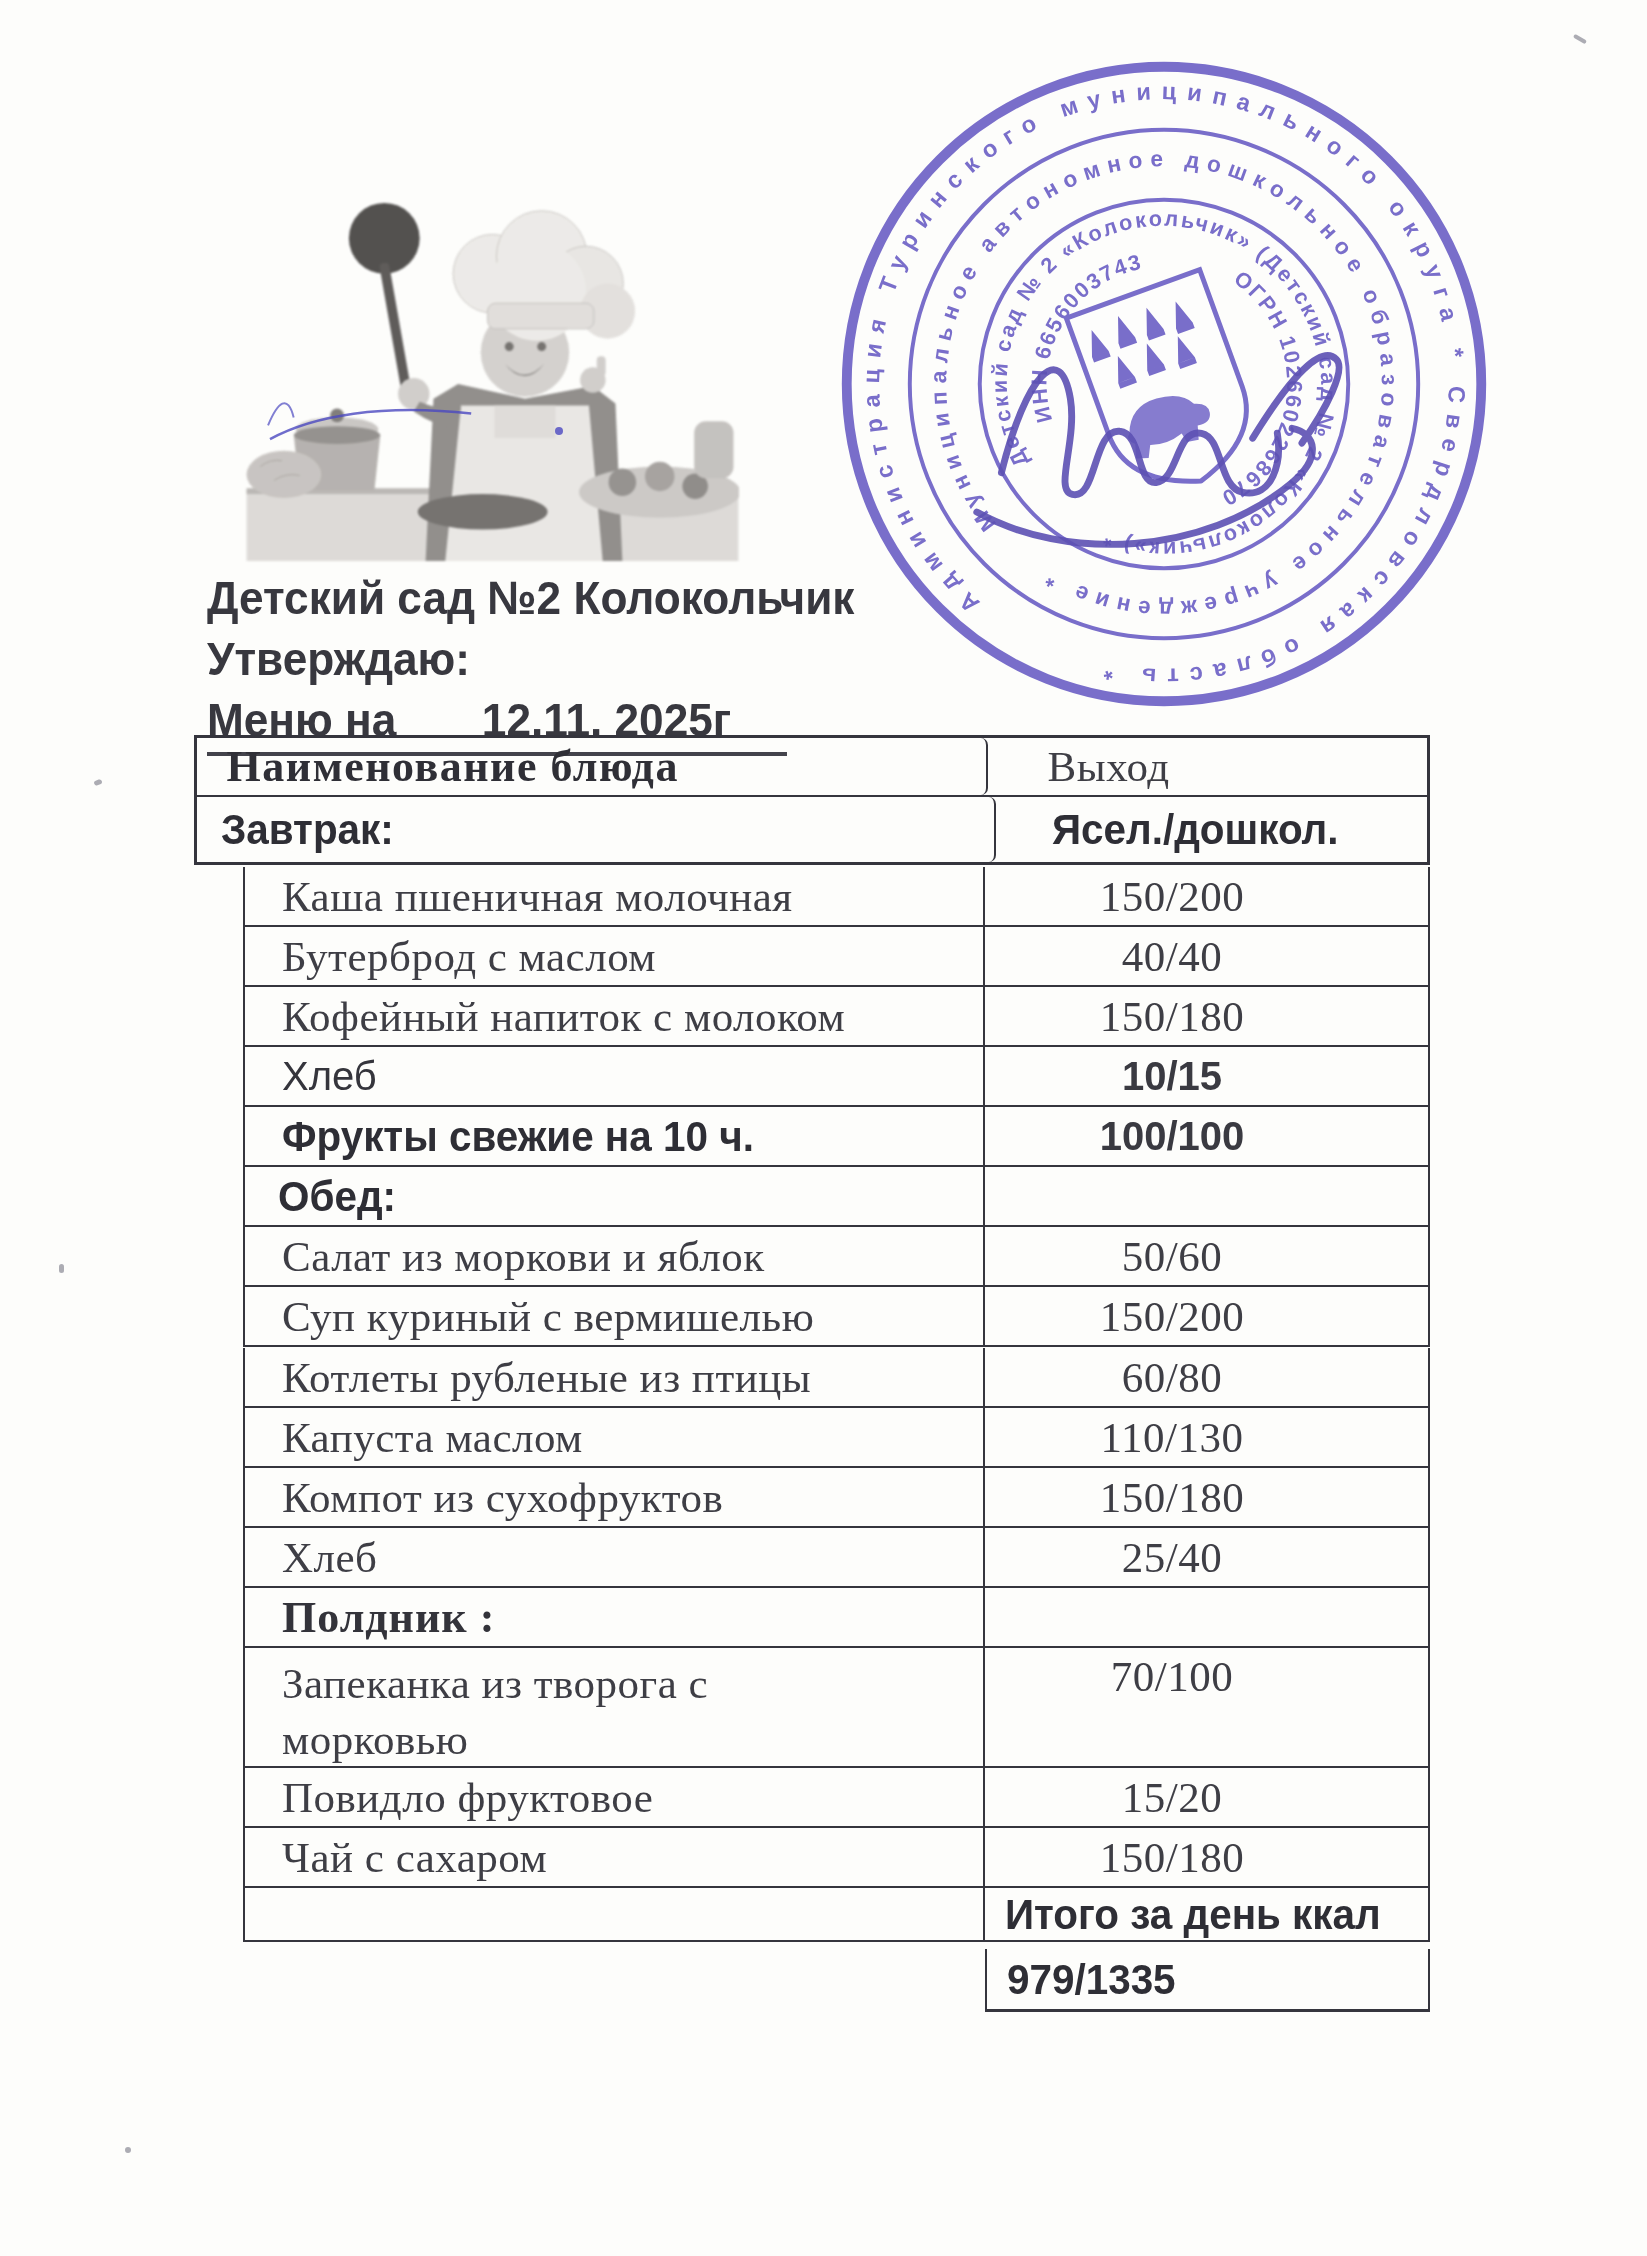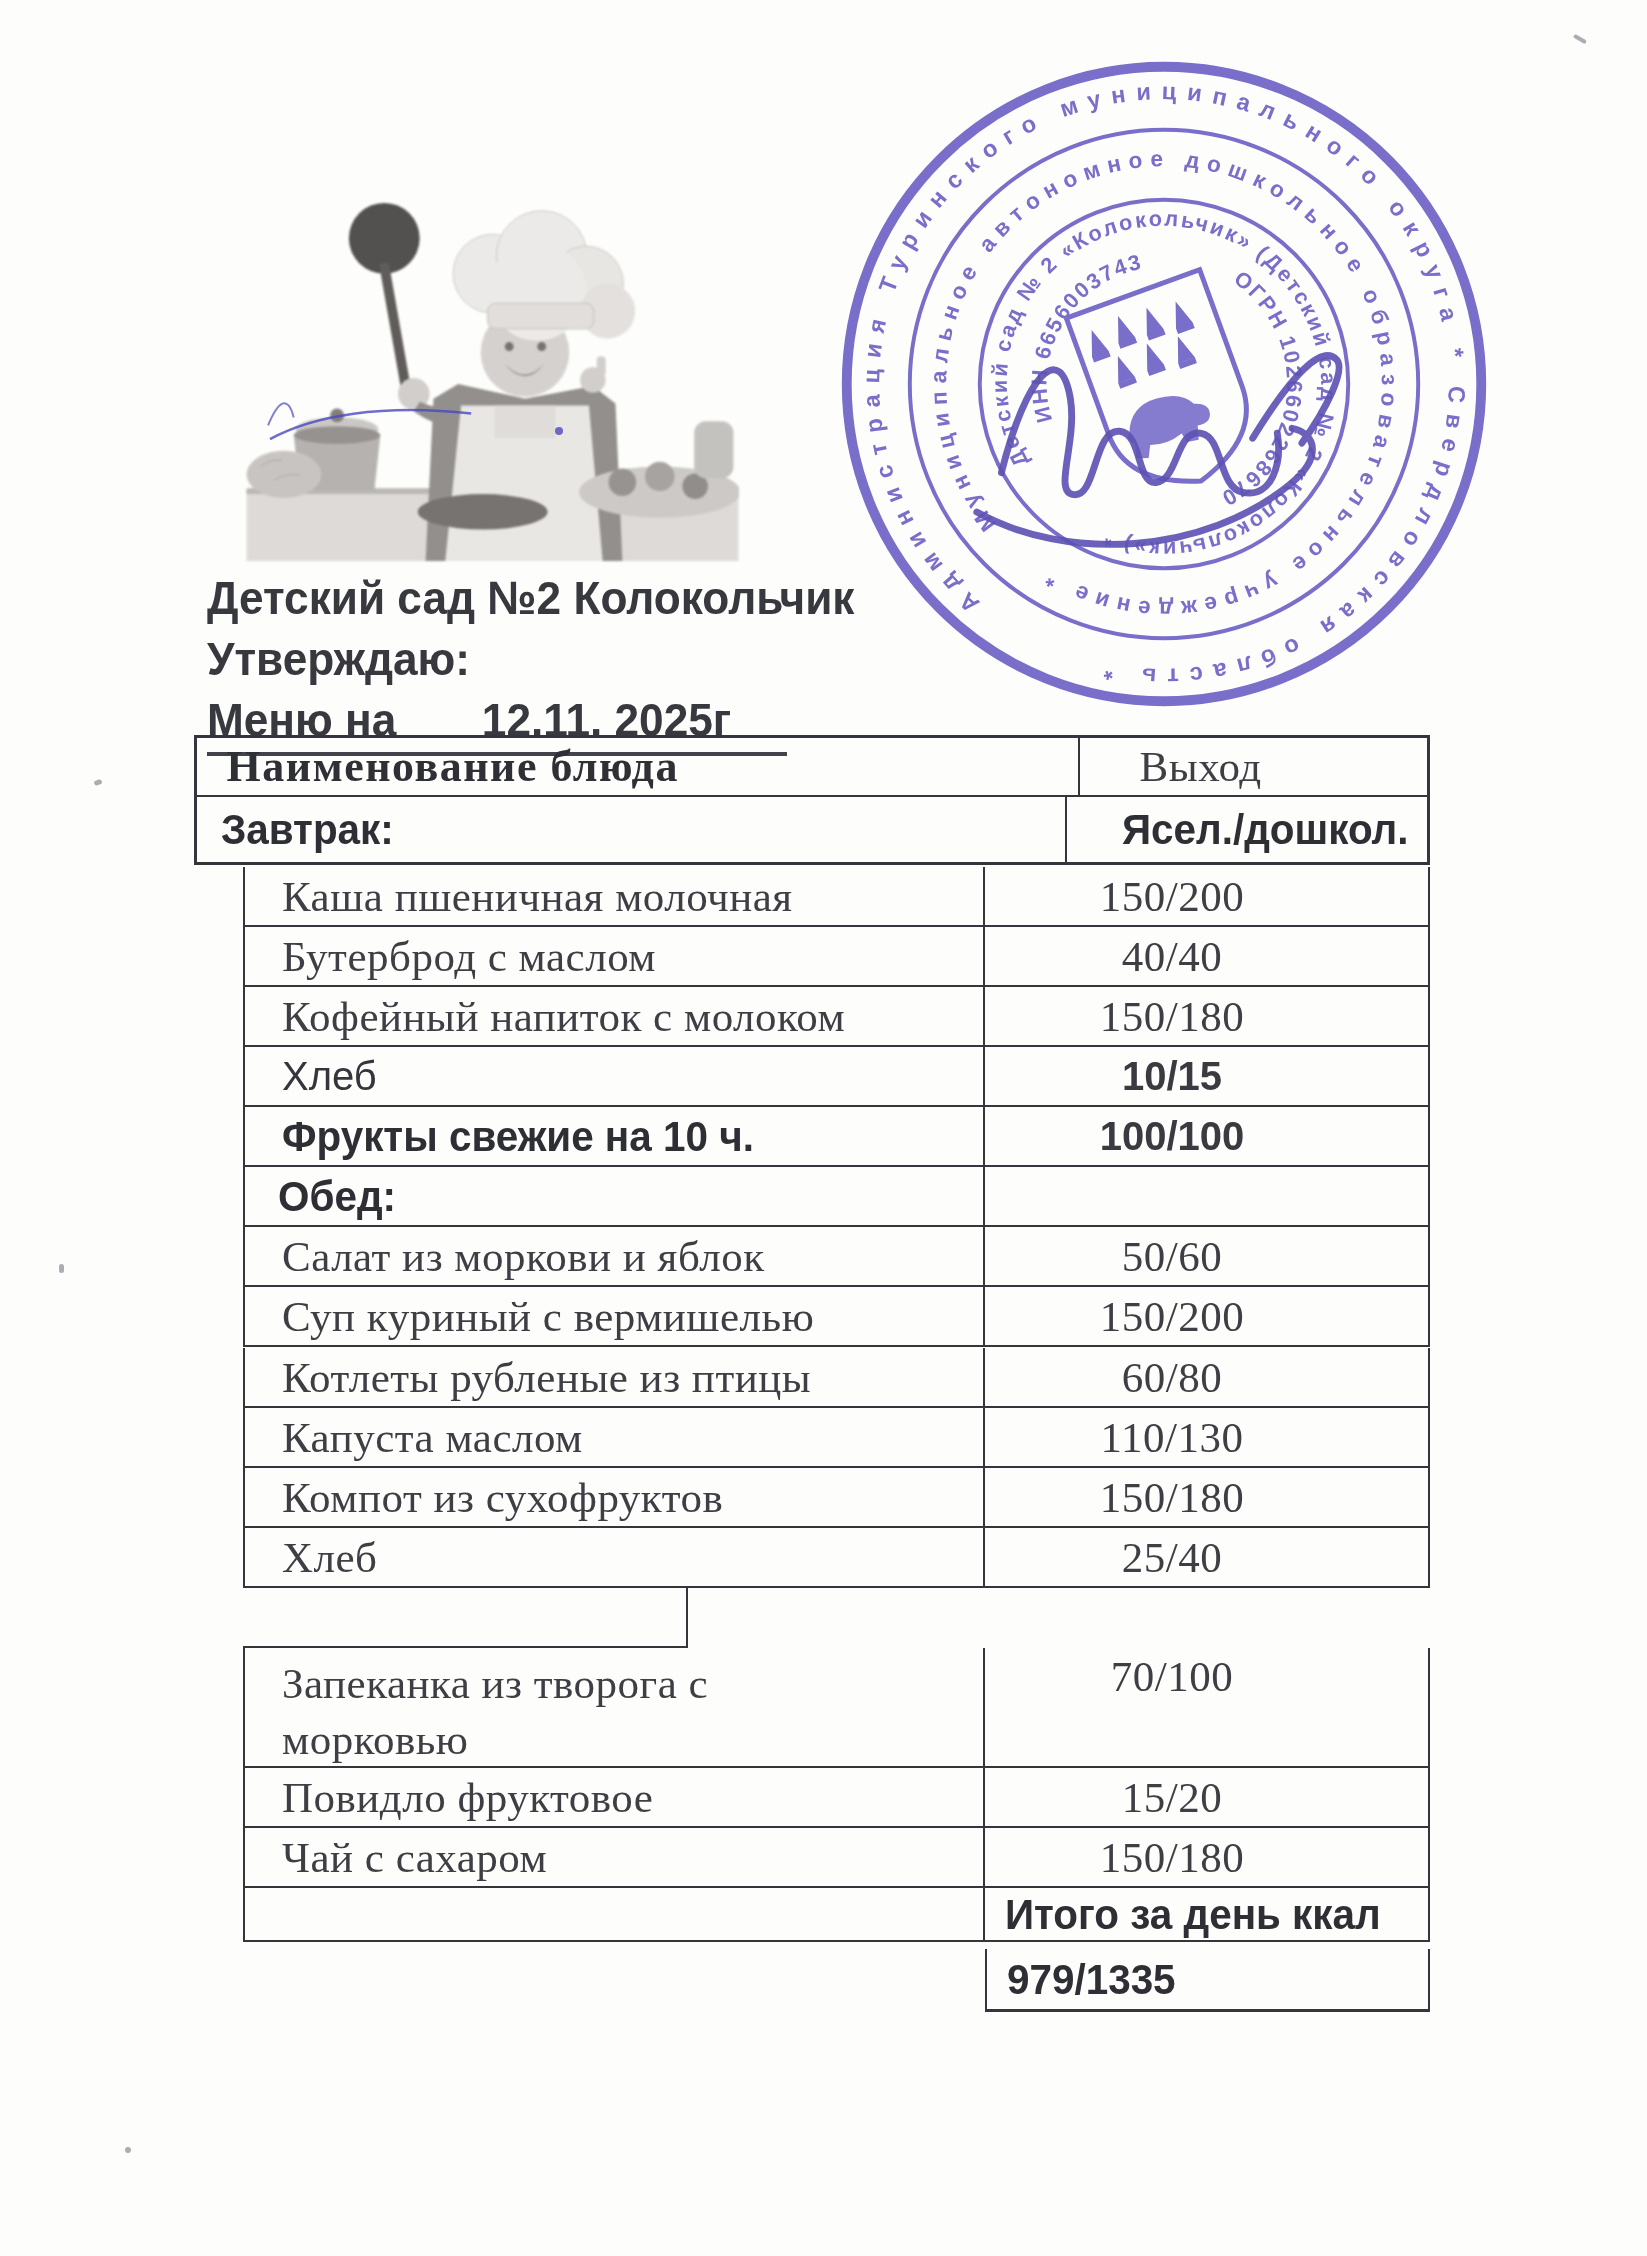--- a/index.html
+++ b/index.html
@@ -16,22 +16,22 @@
          line-height:61px; white-space:nowrap;}
   .tline > span{display:inline-block; transform:scaleX(.94); transform-origin:0 60%;}
   .menu-line{border-bottom:4.9px solid #43434b; padding:0 59px 2px 0;}
   .menu-date{margin-left:91px;}
   
   .hblock{position:absolute; left:194px; top:735px; width:1236px;
           border:3px solid var(--bc); box-sizing:border-box;}
   .hrow{display:flex; box-sizing:border-box;}
   .hrow1{height:59px; border-bottom:2px solid var(--bc);}
   .hrow2{height:65px;}
-  .hcl{width:883px; box-sizing:border-box; border-right:2px solid var(--bc);
-       display:flex; align-items:center; padding-left:29.6px;}
+  .hcl{width:791px; box-sizing:border-box; border-right:2px solid var(--bc);
+       display:flex; align-items:center; padding-left:29.6px;border-radius:7px;}
   .hcr{flex:1; display:flex; align-items:center; padding-left:23.6px;margin-left:36px;}
 
   .brow{position:absolute; left:243px; width:1187px; height:60px; display:flex; box-sizing:border-box;}
   .bl{box-sizing:border-box; width:742px;
       border-left:2px solid var(--bc); border-right:2px solid var(--bc); border-bottom:2px solid var(--bc);
       padding-left:37px; display:flex; align-items:center;}
   .bv{box-sizing:border-box; width:445px;
       border-right:2px solid var(--bc); border-bottom:2px solid var(--bc);
       display:flex; align-items:center; justify-content:center; padding-right:69px;}
   .bv.left{justify-content:flex-start; padding:0 0 0 19.7px;}
@@ -286,20 +286,23 @@
   </div>
   <div class="brow" style="top:1528px">
     <div class="bl">
         <span class="fserif">Хлеб</span>
       </div>
     <div class="bv">
         <span class="fserif">25/40</span>
       </div>
   </div>
   <div class="brow" style="top:1588px">
+    <div class="bl">
+        <span class="fbserif">Полдник :</span>
+      </div>
     <div class="bv">
         <span class="fserif"></span>
       </div>
   </div>
   <div class="brow tall" style="top:1648px">
     <div class="bl vtop">
         <span class="fserif wrapcell">Запеканка из творога с морковью</span>
       </div>
     <div class="bv vtop">
         <span class="fserif">70/100</span>

